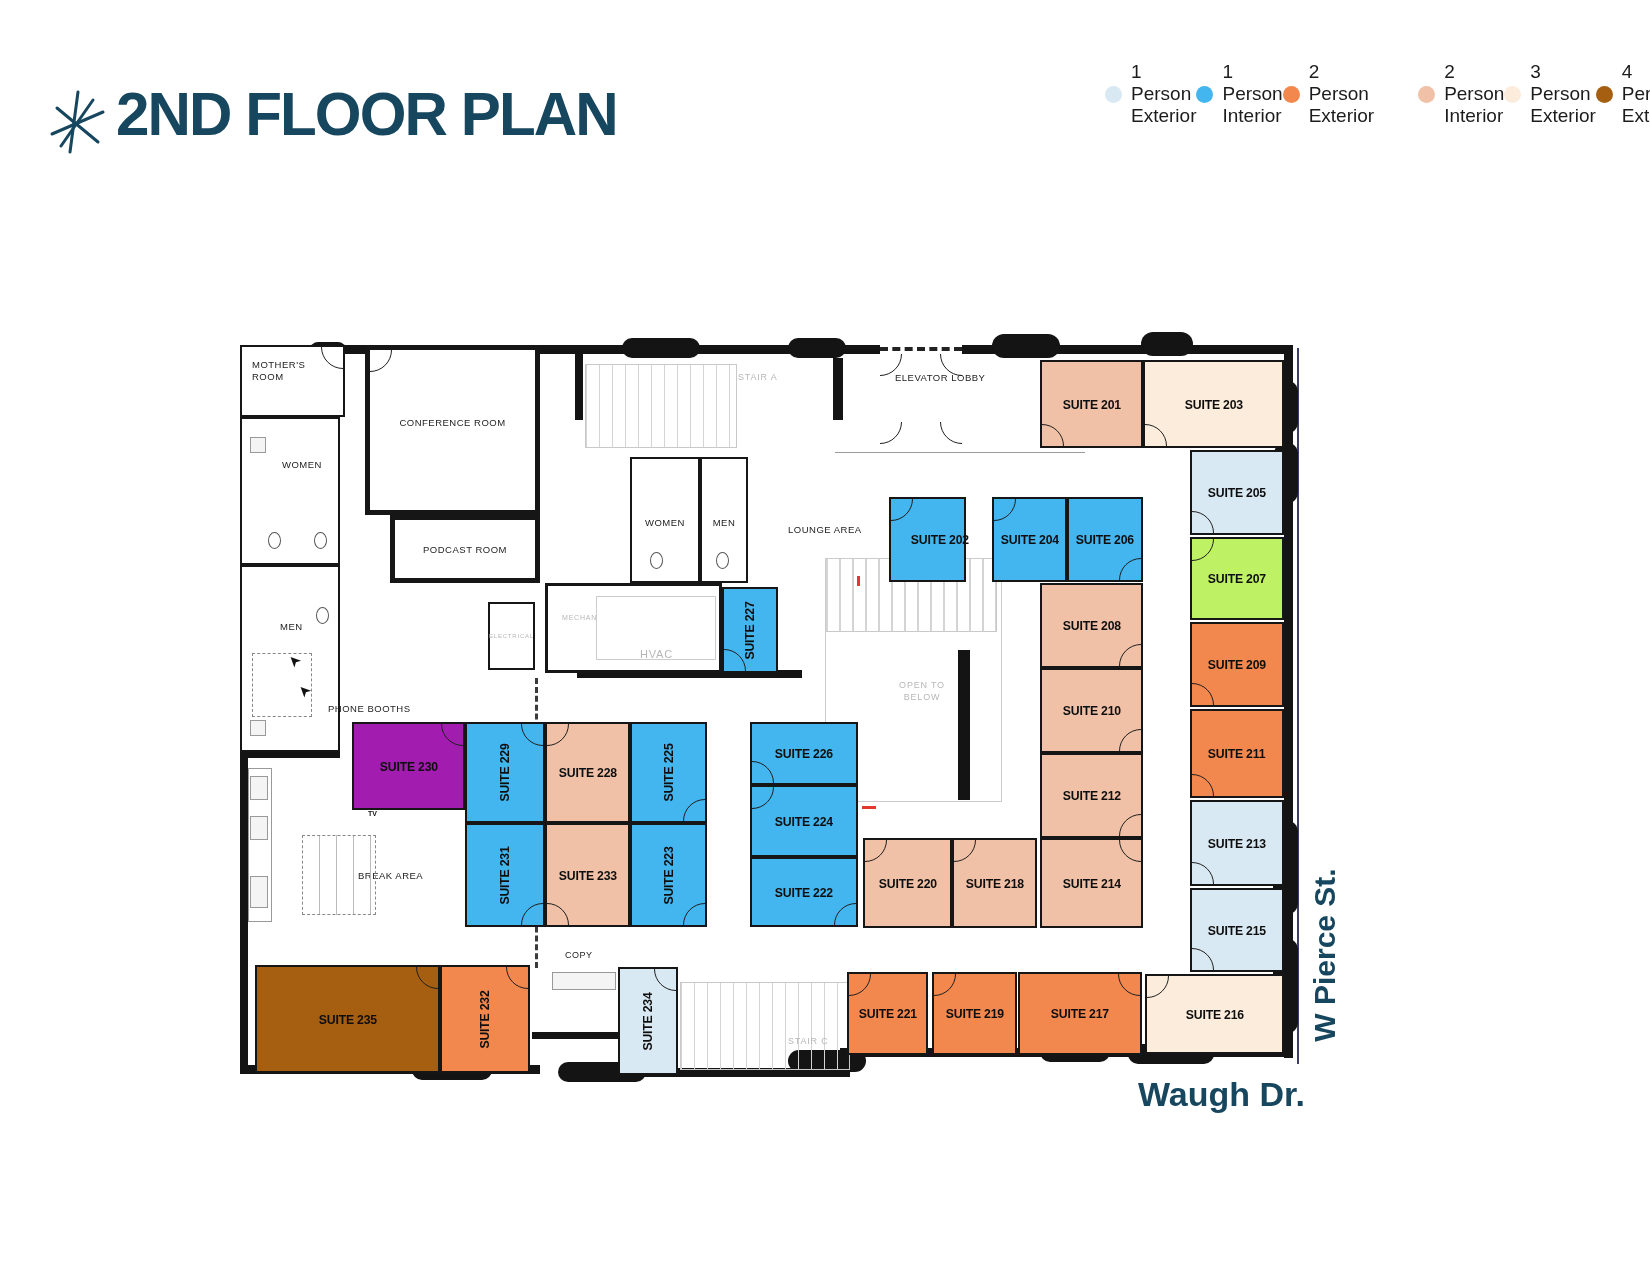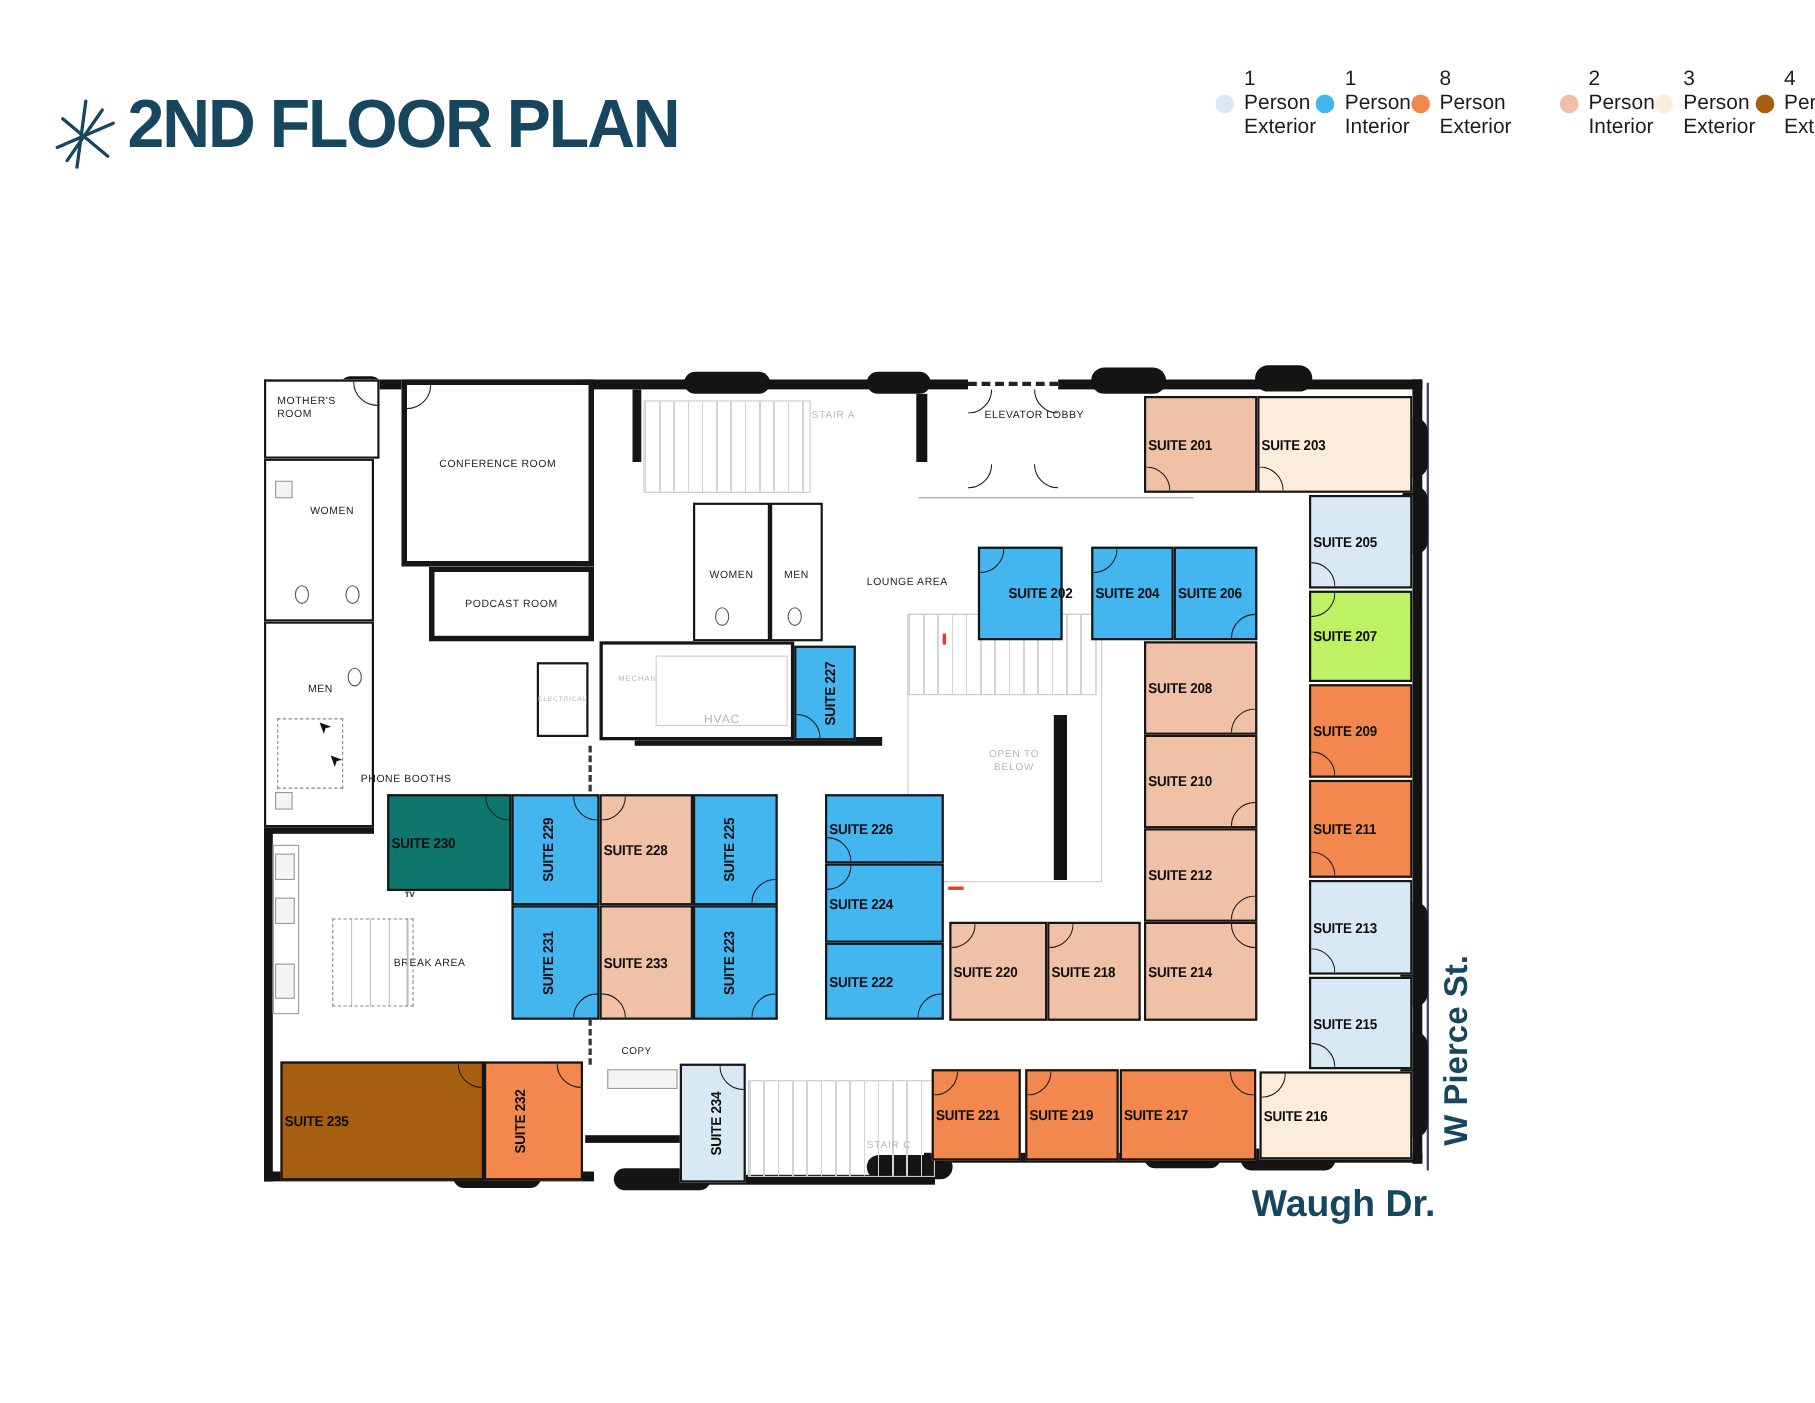--- a/index.html
+++ b/index.html
@@ -12,21 +12,21 @@
   
   .legend{position:absolute;left:1105px;top:84px;display:flex;font-size:19px;color:#1c1c1c}
   .legend-col{display:flex;flex-direction:row;row-gap:5px}
   .legend-col + .legend-col{margin-left:44px}
   .legend-item{display:flex;align-items:center;height:20px}
   .dot{width:17px;height:17px;border-radius:50%;margin-right:9px;flex:0 0 17px}
   
   .plan{position:absolute;left:240px;top:320px;width:1062px;height:762px}
   .wall{position:absolute;background:#141414}
   .blob{position:absolute;background:#141414;border-radius:12px}
-  .room{position:absolute;border:2.5px solid #161616;display:flex;align-items:center;justify-content:flex-start;text-align:center;box-sizing:border-box}
+  .room{position:absolute;border:2.5px solid #161616;display:flex;align-items:center;justify-content:center;text-align:center;box-sizing:border-box}
   .rl{font-weight:bold;font-size:13px;letter-spacing:-.2px;color:#0e0e0e;transform:scaleX(.94);white-space:nowrap}
   .rl.v{transform:rotate(-90deg) scaleX(.94)}
   .area{position:absolute;border:2px solid #161616;background:#fff;box-sizing:border-box}
   .b3{border-width:3.5px}.b4{border-width:5px}
   .alabel{position:absolute;font-size:9.5px;letter-spacing:.5px;color:#222;white-space:nowrap}
   .glabel{position:absolute;font-size:9px;letter-spacing:.8px;color:#b7b7b7;white-space:nowrap}
   .tv{position:absolute;font-size:7px;font-weight:bold;color:#111}
   .treads{position:absolute;border:1px solid #c9c9c9;
           background:repeating-linear-gradient(90deg,#d4d4d4 0 1.5px,transparent 1.5px 13px)}
   .arc{position:absolute;width:44px;height:44px;border:1.5px solid #1f1f1f;border-radius:50%;pointer-events:none;box-sizing:border-box}
@@ -65,21 +65,21 @@
     <div class="legend-item">
         <span class="dot" style="background: rgb(217, 233, 244);"></span>
         <span>1 Person Exterior</span>
       </div>
     <div class="legend-item">
         <span class="dot" style="background: rgb(67, 181, 239);"></span>
         <span>1 Person Interior</span>
       </div>
     <div class="legend-item">
         <span class="dot" style="background: rgb(243, 136, 79);"></span>
-        <span>8 Person Exterior</span>
+        <span>2 Person Exterior</span>
       </div>
   </div>
   <div class="legend-col">
     <div class="legend-item">
         <span class="dot" style="background: rgb(240, 193, 166);"></span>
         <span>2 Person Interior</span>
       </div>
     <div class="legend-item">
         <span class="dot" style="background: rgb(251, 236, 219);"></span>
         <span>3 Person Exterior</span>
@@ -312,21 +312,21 @@
       <i class="arc a-bl"></i>
     </div>
   <div class="room" style="left: 225px; top: 402px; width: 80px; height: 101px; background: rgb(67, 181, 239);">
       <span class="rl v">SUITE 229</span>
       <i class="arc a-tr"></i>
     </div>
   <div class="room" style="left: 225px; top: 503px; width: 80px; height: 104px; background: rgb(67, 181, 239);">
       <span class="rl v">SUITE 231</span>
       <i class="arc a-br"></i>
     </div>
-  <div class="room" style="left: 112px; top: 402px; width: 113px; height: 88px; background: #0f766e;">
+  <div class="room" style="left: 112px; top: 402px; width: 113px; height: 88px; background: #a21caf;">
       <span class="rl">SUITE 230</span>
       <i class="arc a-tr"></i>
     </div>
 
   <div class="room" style="left: 15px; top: 645px; width: 185px; height: 108px; background: rgb(166, 95, 16);">
       <span class="rl">SUITE 235</span>
       <i class="arc a-tr"></i>
     </div>
   <div class="room" style="left: 200px; top: 645px; width: 90px; height: 108px; background: rgb(243, 136, 79);">
       <span class="rl v">SUITE 232</span>

